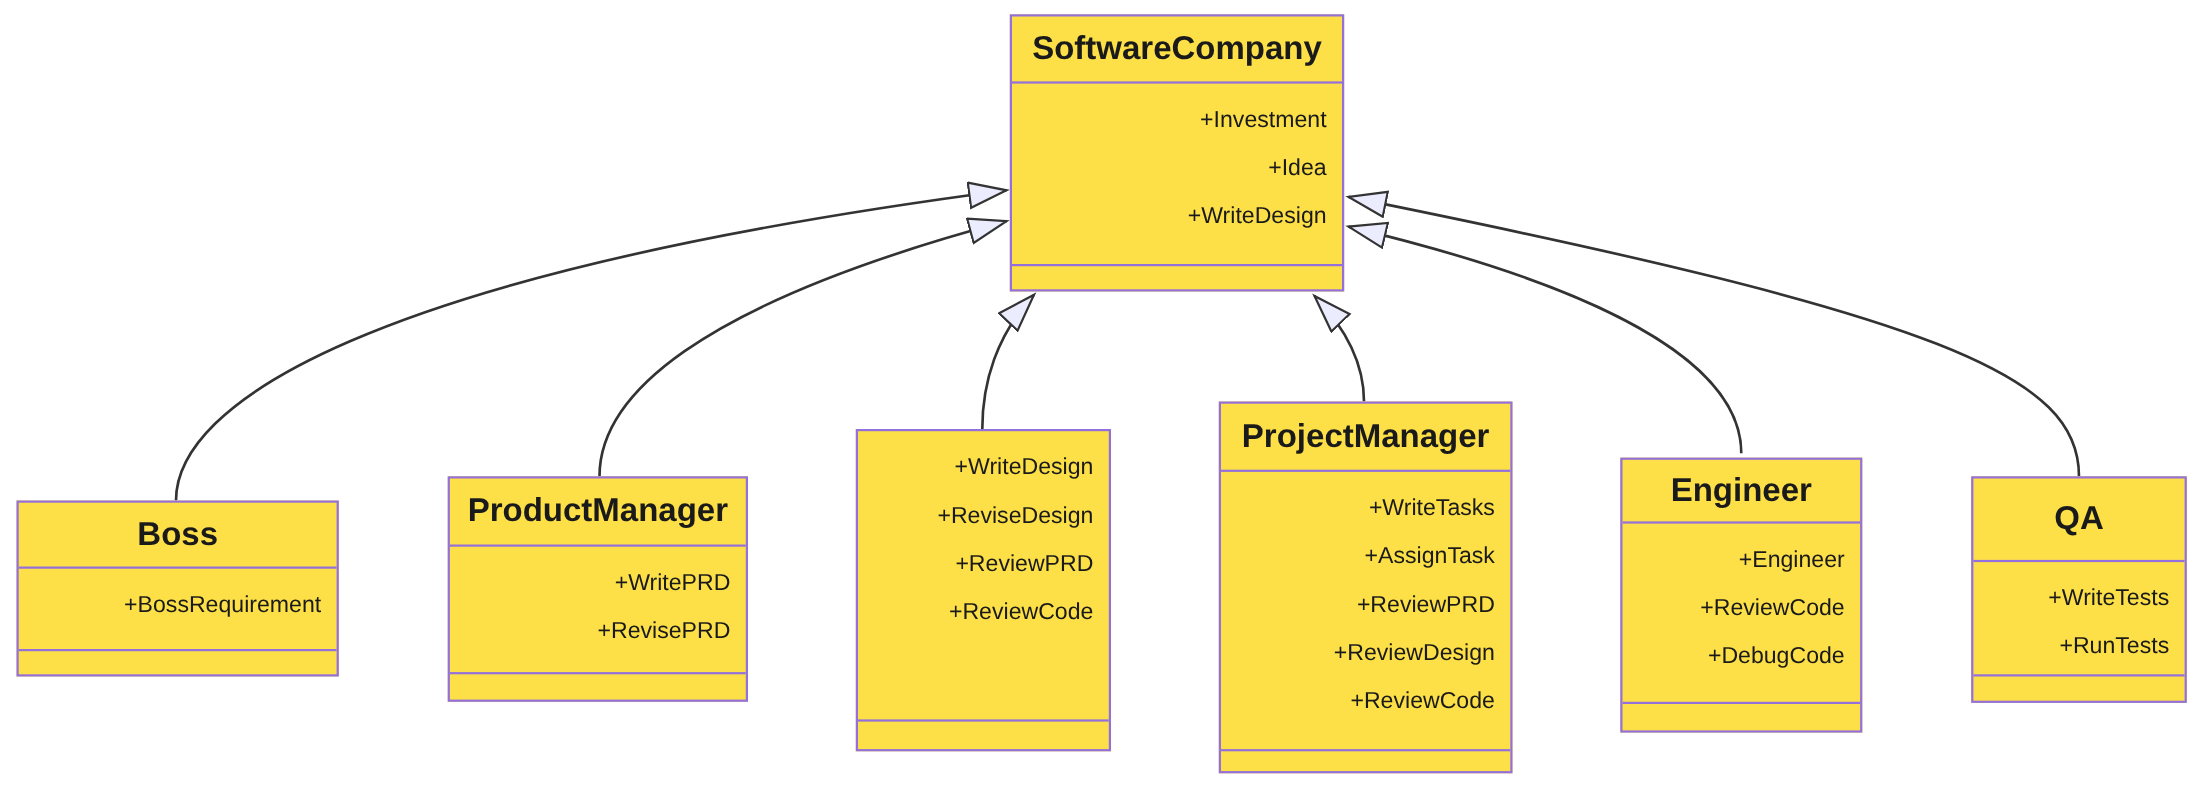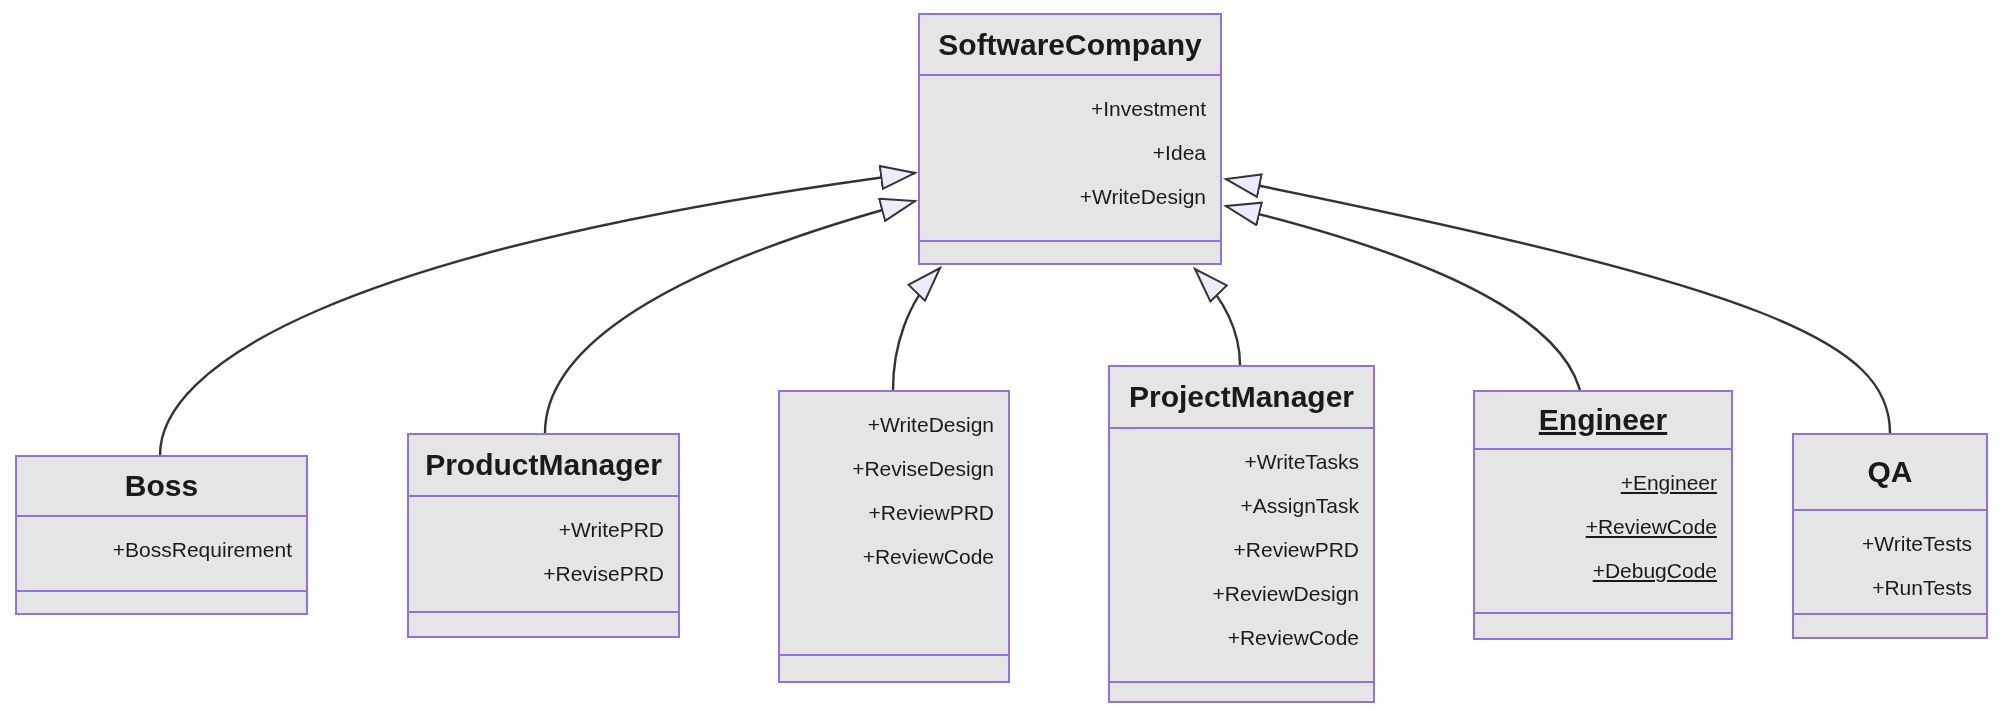--- a/index.html
+++ b/index.html
@@ -12,21 +12,21 @@
     overflow: hidden;
   }
   #edge-layer {
     position: absolute;
     left: 0; top: 0;
     width: 2003px; height: 722px;
   }
   .cls {
     position: absolute;
     box-sizing: border-box;
-    background: #e5e5e5;
+    background: #fde047;
     border: 2px solid #9370DB;
     display: flex;
     flex-direction: column;
     color: #1a1a1a;
   }
   .cls-title {
     box-sizing: border-box;
     flex: 0 0 auto;
     border-bottom: 2px solid #9370DB;
     display: flex;
@@ -120,21 +120,21 @@
     <div class="cls-members">
       <div class="m">+WriteTasks</div>
       <div class="m">+AssignTask</div>
       <div class="m">+ReviewPRD</div>
       <div class="m">+ReviewDesign</div>
       <div class="m">+ReviewCode</div>
     </div>
     <div class="cls-footer" style="height:20px"></div>
   </div>
 
-  <div class="cls" style="left:1473px; top:390px; width:260px; height:250px;text-decoration:underline;">
+  <div class="cls" style="left:1473px; top:416px; width:220px; height:250px;">
     <div class="cls-title" style="height:58px">Engineer</div>
     <div class="cls-members">
       <div class="m">+Engineer</div>
       <div class="m">+ReviewCode</div>
       <div class="m">+DebugCode</div>
     </div>
     <div class="cls-footer" style="height:26px"></div>
   </div>
 
   <div class="cls" style="left:1792px; top:433px; width:196px; height:206px;">

